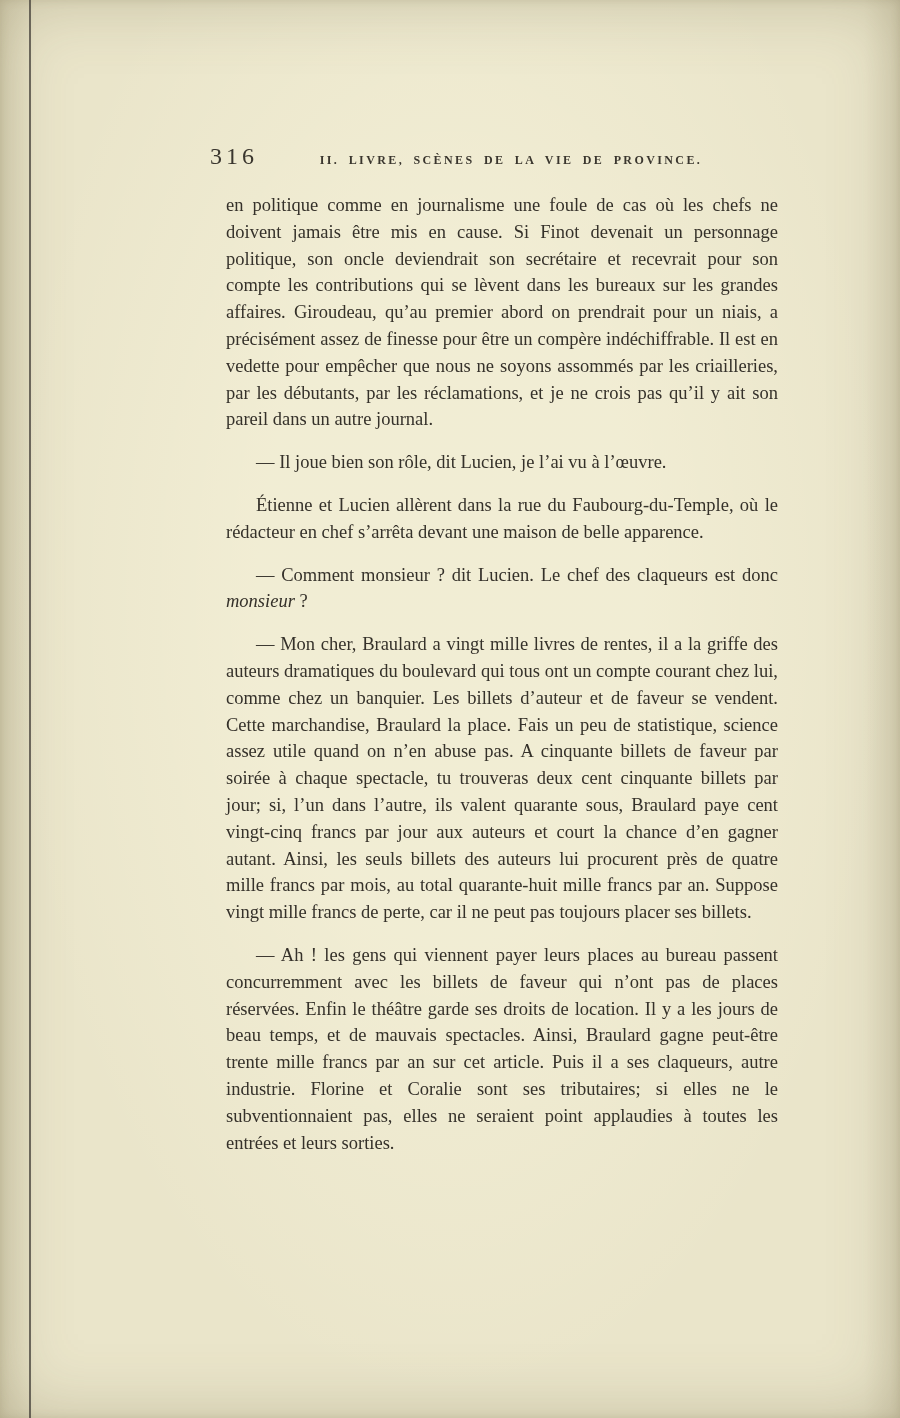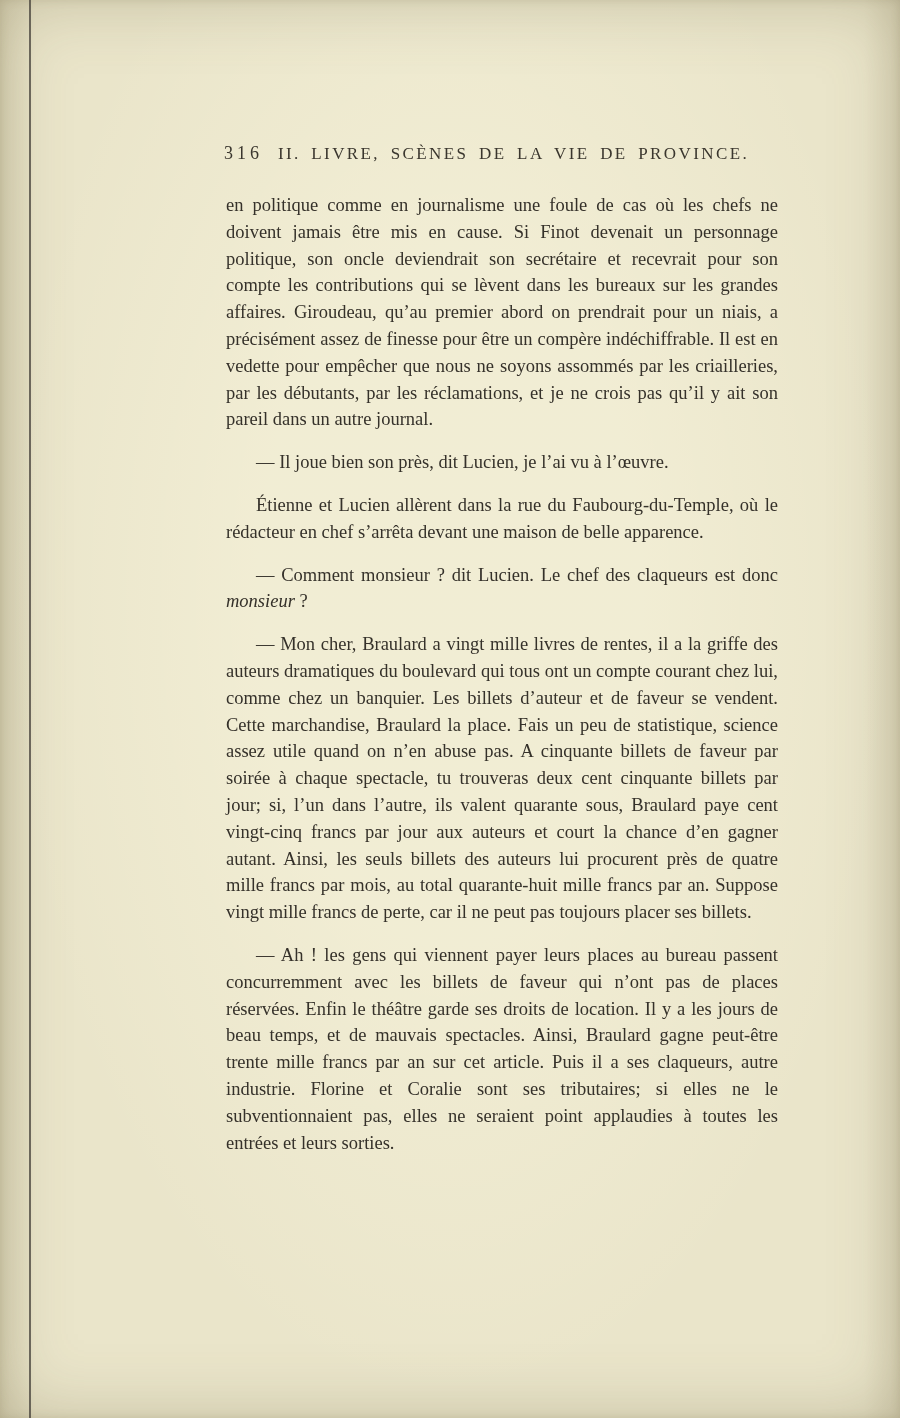--- a/index.html
+++ b/index.html
@@ -35,30 +35,29 @@
   }
   .running-head {
     position: absolute;
     left: 210px;
     top: 143px;
     width: 584px;
     display: flex;
     align-items: baseline;
   }
   .page-number {
-    font-size: 18px;
+    font-size: 24px;
     letter-spacing: 4px;
     color: #3a362e;
-    margin-left: 14px;
   }
   .head-title {
     flex: 1;
     text-align: center;
-    font-size: 17px;
-    font-weight: normal;
+    font-size: 12px;
+    font-weight: bold;
     letter-spacing: 2.4px;
     word-spacing: 4px;
     color: #3a362e;
     padding-right: 30px;
   }
   .text-block {
     position: absolute;
     left: 210px;
     top: 176px;
     width: 584px;
@@ -83,18 +82,18 @@
 <div class="page-shade"></div>
 <div class="scan-edge-line"></div>
 
 <div class="running-head">
   <span class="page-number">316</span>
   <span class="head-title">II. LIVRE, SCÈNES DE LA VIE DE PROVINCE.</span>
 </div>
 
 <div class="text-block">
   <p class="para">en politique comme en journalisme une foule de cas où les chefs ne doivent jamais être mis en cause. Si Finot devenait un personnage politique, son oncle deviendrait son secrétaire et recevrait pour son compte les contributions qui se lèvent dans les bureaux sur les grandes affaires. Giroudeau, qu’au premier abord on prendrait pour un niais, a précisément assez de finesse pour être un compère indéchiffrable. Il est en vedette pour empêcher que nous ne soyons assommés par les criailleries, par les débutants, par les réclamations, et je ne crois pas qu’il y ait son pareil dans un autre journal.</p>
-  <p class="para indent">— Il joue bien son près, dit Lucien, je l’ai vu à l’œuvre.</p>
+  <p class="para indent">— Il joue bien son rôle, dit Lucien, je l’ai vu à l’œuvre.</p>
   <p class="para indent">Étienne et Lucien allèrent dans la rue du Faubourg-du-Temple, où le rédacteur en chef s’arrêta devant une maison de belle apparence.</p>
   <p class="para indent"><span>— Comment monsieur ? dit Lucien. Le chef des claqueurs est donc </span><em>monsieur</em><span> ?</span></p>
   <p class="para indent">— Mon cher, Braulard a vingt mille livres de rentes, il a la griffe des auteurs dramatiques du boulevard qui tous ont un compte courant chez lui, comme chez un banquier. Les billets d’auteur et de faveur se vendent. Cette marchandise, Braulard la place. Fais un peu de statistique, science assez utile quand on n’en abuse pas. A cinquante billets de faveur par soirée à chaque spectacle, tu trouveras deux cent cinquante billets par jour; si, l’un dans l’autre, ils valent quarante sous, Braulard paye cent vingt-cinq francs par jour aux auteurs et court la chance d’en gagner autant. Ainsi, les seuls billets des auteurs lui procurent près de quatre mille francs par mois, au total quarante-huit mille francs par an. Suppose vingt mille francs de perte, car il ne peut pas toujours placer ses billets.</p>
   <p class="para indent">— Ah ! les gens qui viennent payer leurs places au bureau passent concurremment avec les billets de faveur qui n’ont pas de places réservées. Enfin le théâtre garde ses droits de location. Il y a les jours de beau temps, et de mauvais spectacles. Ainsi, Braulard gagne peut-être trente mille francs par an sur cet article. Puis il a ses claqueurs, autre industrie. Florine et Coralie sont ses tributaires; si elles ne le subventionnaient pas, elles ne seraient point applaudies à toutes les entrées et leurs sorties.</p>
 </div>
 
 </body></html>

